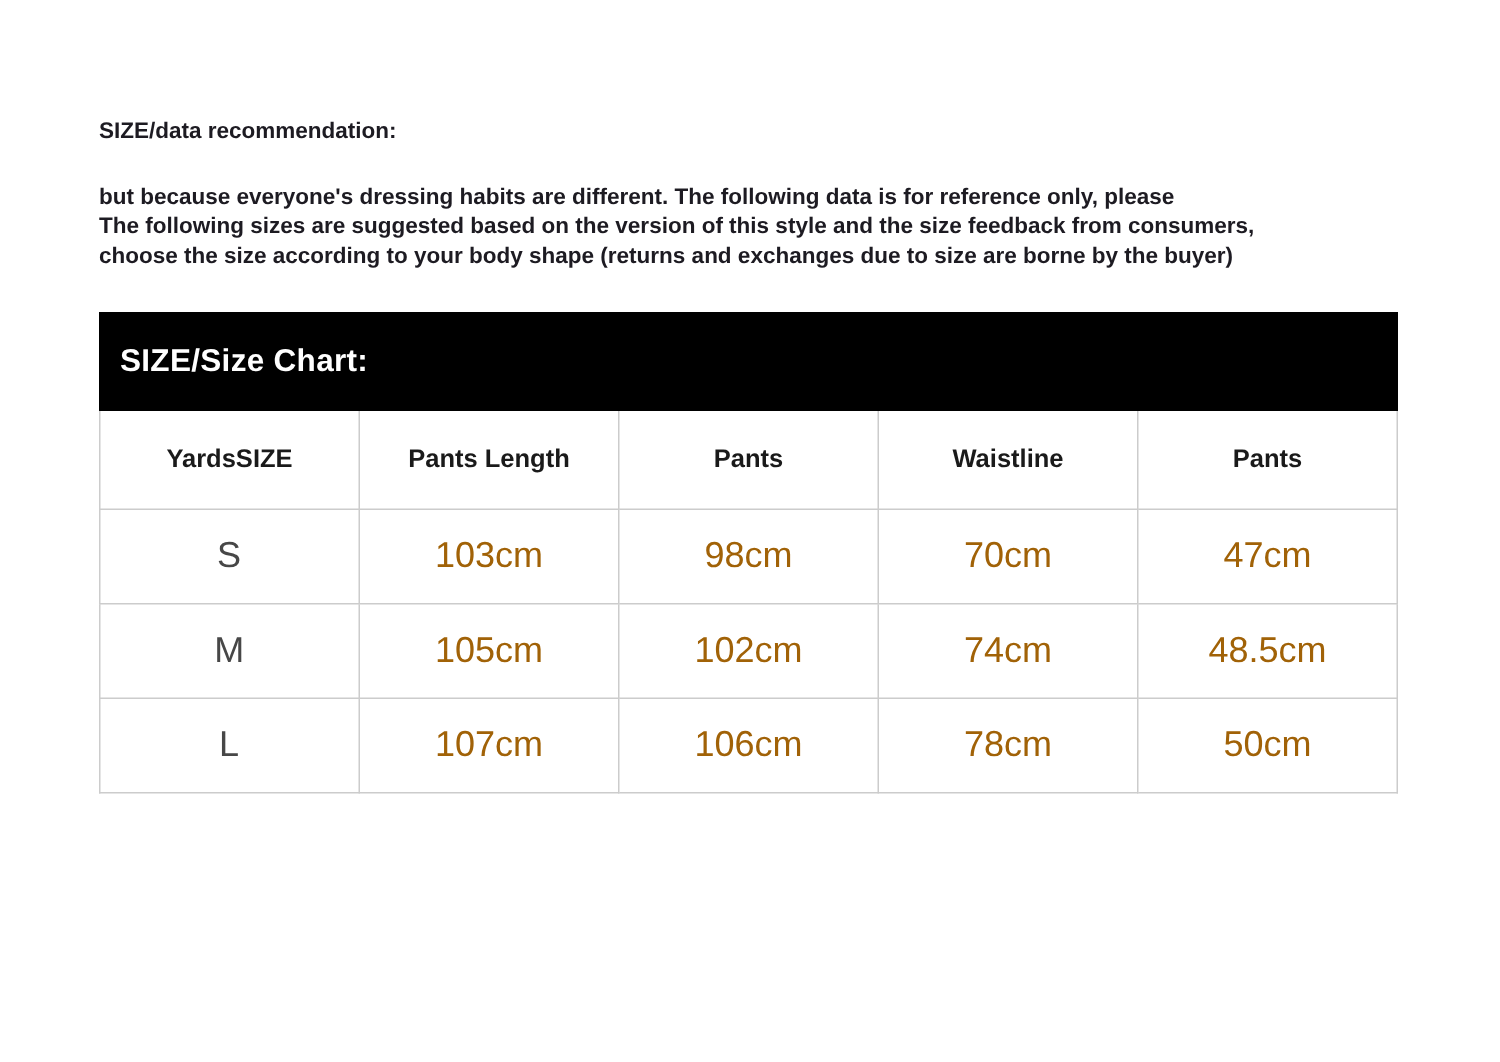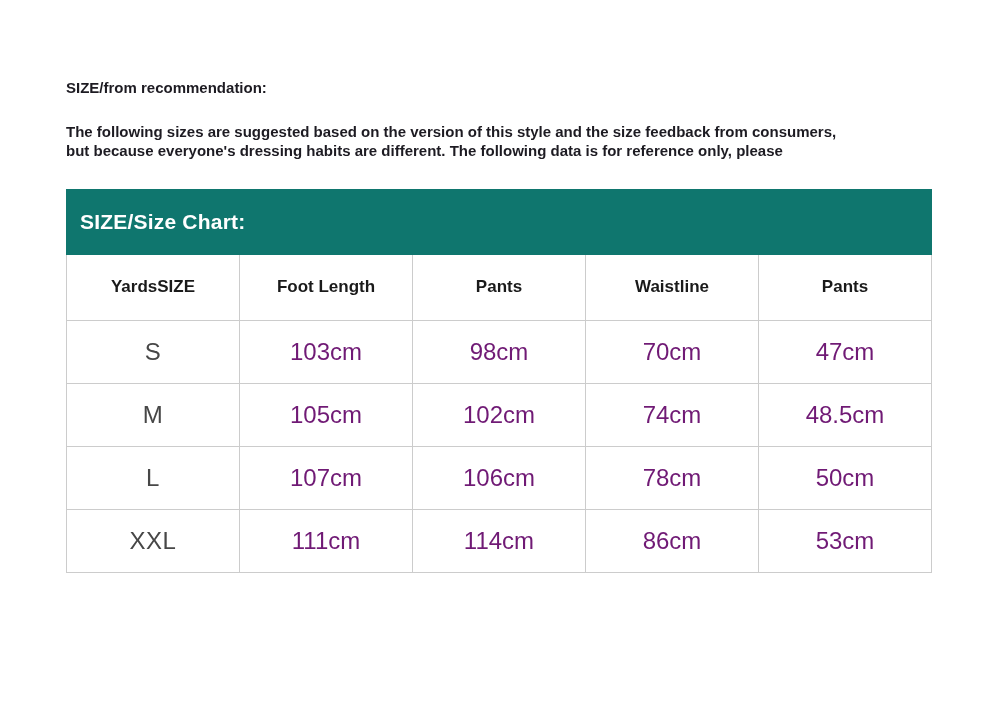--- a/index.html
+++ b/index.html
@@ -30,21 +30,21 @@
     font-weight: bold;
     color: #1d1b22;
   }
   .rec-line {
     line-height: 19.3px;
     white-space: nowrap;
   }
   .chart-title-bar {
     margin-top: 28px;
     height: 66px;
-    background: #0f766e;
+    background: #000000;
     display: flex;
     align-items: center;
     box-sizing: border-box;
     padding-left: 14px;
   }
   .chart-title {
     color: #ffffff;
     font-size: 21px;
     font-weight: bold;
     letter-spacing: 0.2px;
@@ -64,52 +64,53 @@
     text-align: center;
     vertical-align: middle;
     border: 1px solid #cccccc;
     border-top: none;
     background: #ffffff;
   }
   table.size-table td {
     height: 60px;
     font-size: 24px;
     font-weight: normal;
-    color: #701a75;
+    color: #a16207;
     text-align: center;
     vertical-align: middle;
     border: 1px solid #cccccc;
     background: #ffffff;
   }
   table.size-table td.size-cell {
     color: #474747;
     letter-spacing: 0.5px;
   }
 </style>
 </head>
 <body>
 
 <div class="content">
 
-  <div class="rec-heading">SIZE/from recommendation:</div>
+  <div class="rec-heading">SIZE/data recommendation:</div>
 
   <div class="rec-para">
+    <div class="rec-line">but because everyone's dressing habits are different. The following data is for reference only, please</div>
     <div class="rec-line">The following sizes are suggested based on the version of this style and the size feedback from consumers,</div>
-    <div class="rec-line">but because everyone's dressing habits are different. The following data is for reference only, please</div>
+    <div class="rec-line">choose the size according to your body shape (returns and exchanges due to size are borne by the buyer)</div>
   </div>
 
   <div class="chart-title-bar">
     <span class="chart-title">SIZE/Size Chart:</span>
   </div>
 
   <table class="size-table">
     <thead>
       <tr>
         <th>YardsSIZE</th>
-        <th>Foot Length</th>
+        <th>Pants Length</th>
         <th>Pants</th>
         <th>Waistline</th>
         <th>Pants</th>
       </tr>
     </thead>
     <tbody>
       <tr>
         <td class="size-cell">S</td>
         <td>103cm</td>
         <td>98cm</td>
@@ -123,23 +124,16 @@
         <td>74cm</td>
         <td>48.5cm</td>
       </tr>
       <tr>
         <td class="size-cell">L</td>
         <td>107cm</td>
         <td>106cm</td>
         <td>78cm</td>
         <td>50cm</td>
       </tr>
-      <tr>
-        <td class="size-cell">XXL</td>
-        <td>111cm</td>
-        <td>114cm</td>
-        <td>86cm</td>
-        <td>53cm</td>
-      </tr>
     </tbody>
   </table>
 
 </div>
 
 </body></html>

